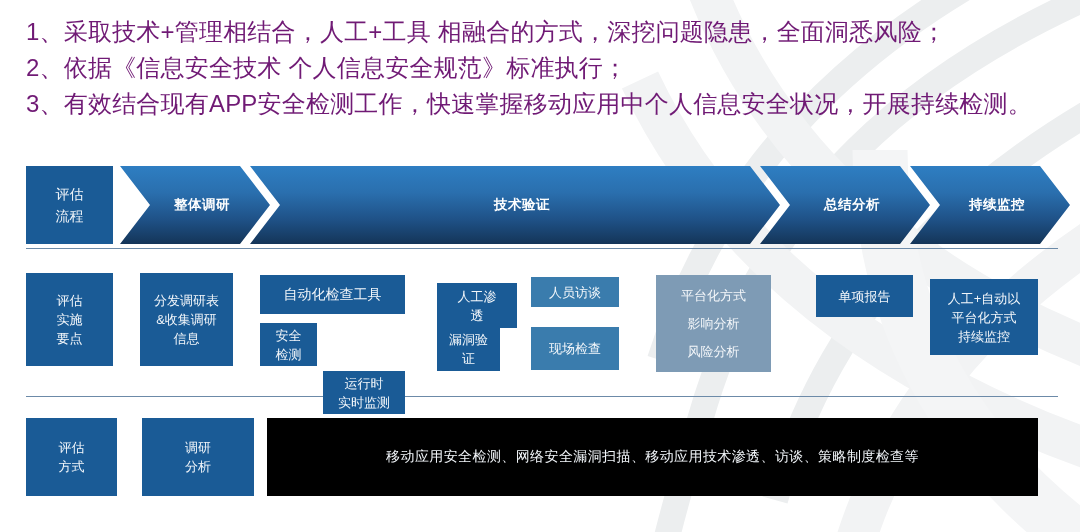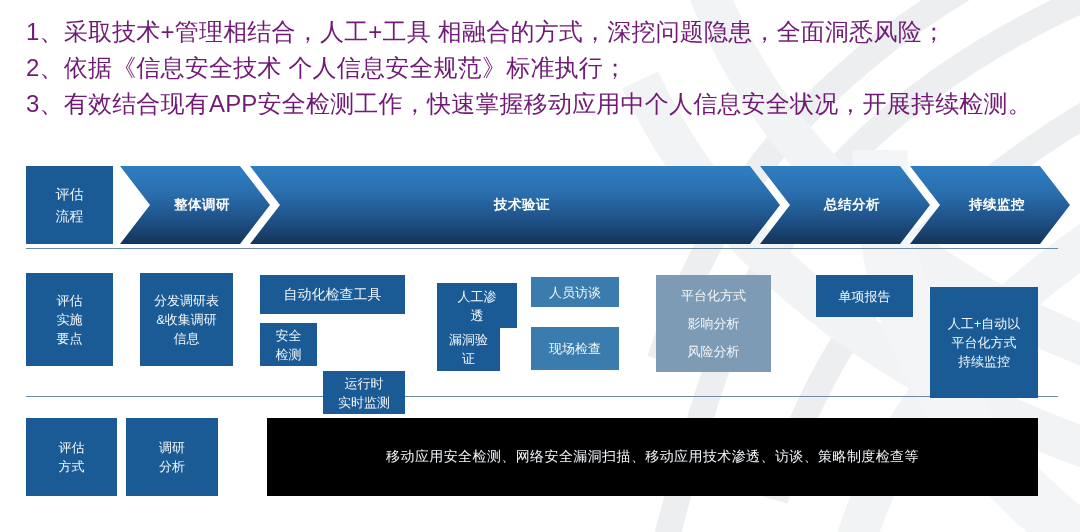--- a/index.html
+++ b/index.html
@@ -264,35 +264,35 @@
       <span>平台化方式</span>
       <span>影响分析</span>
       <span>风险分析</span>
     </div>
 
     <div class="box" style="left:816px; top:2px; width:97px; height:42px;">
       <span>单项报告</span>
     </div>
 
 
-    <div class="box" style="left:930px; top:14px; width:108px; height:111px;">
+    <div class="box" style="left:930px; top:6px; width:108px; height:76px;">
       <span>人工+自动以</span>
       <span>平台化方式</span>
       <span>持续监控</span>
     </div>
   </div>
 
   <div class="row-methods">
 
     <div class="box" style="left:26px; top:0; width:91px; height:78px;">
       <span>评估</span>
       <span>方式</span>
     </div>
 
-    <div class="box" style="left:126px; top:0; width:92px; height:78px;">
+    <div class="box" style="left:142px; top:0; width:112px; height:78px;">
       <span>调研</span>
       <span>分析</span>
     </div>
 
     <div class="wide-box" style="left:267px; top:0; width:771px; height:78px;">
       <span>移动应用安全检测、网络安全漏洞扫描、移动应用技术渗透、访谈、策略制度检查等</span>
     </div>
   </div>
 
 </div>

